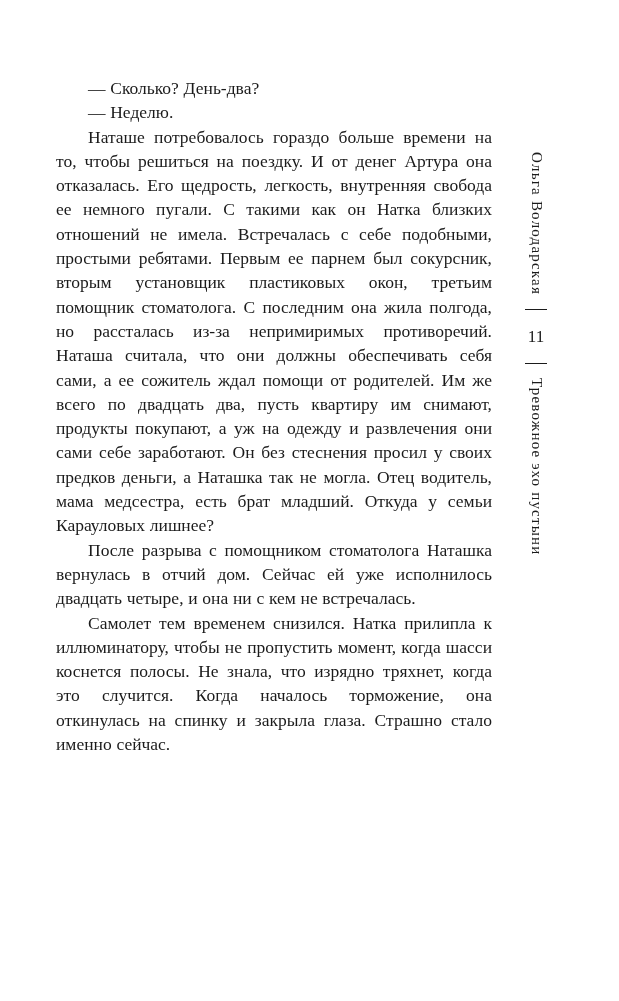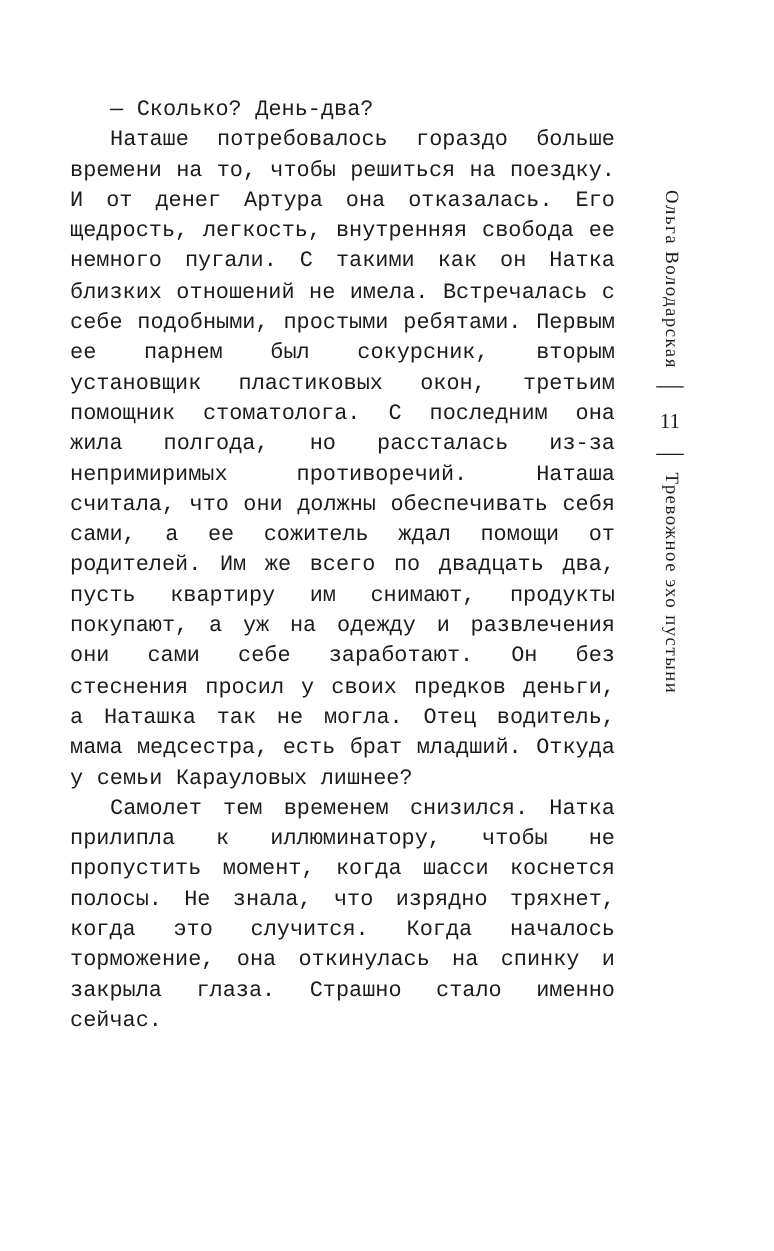--- a/index.html
+++ b/index.html
@@ -28,21 +28,20 @@
     font-size: 17.5px;
     line-height: 24.3px;
     text-align: justify;
     hyphens: auto;
     -webkit-hyphens: auto;
     word-spacing: 0.02em;
   }
   .text-block p {
     margin: 0;
     text-indent: 32px;
-    font-family: Liberation Mono, monospace;
   }
   .margin-column {
     position: absolute;
     left: 516px;
     top: 152px;
     width: 40px;
     display: flex;
     flex-direction: column;
     align-items: center;
     gap: 14px;
@@ -65,21 +64,23 @@
     padding: 4px 0;
   }
 </style>
 </head>
 <body>
 
 <div class="page">
 
   <div class="text-block" lang="ru">
     <p>— Сколько? День-два?</p>
+    <p>— Неделю.</p>
     <p>Наташе потребовалось гораздо больше времени на то, чтобы решиться на поездку. И от денег Артура она отказалась. Его щедрость, легкость, внутренняя свобода ее немного пугали. С такими как он Натка близких отношений не имела. Встречалась с себе подобными, простыми ребятами. Первым ее парнем был сокурсник, вторым установщик пластиковых окон, третьим помощник стоматолога. С последним она жила полгода, но рассталась из-за непримиримых противоречий. Наташа считала, что они должны обеспечивать себя сами, а ее сожитель ждал помощи от родителей. Им же всего по двадцать два, пусть квартиру им снимают, продукты покупают, а уж на одежду и развлечения они сами себе заработают. Он без стеснения просил у своих предков деньги, а Наташка так не могла. Отец водитель, мама медсестра, есть брат младший. Откуда у семьи Карауловых лишнее?</p>
+    <p>После разрыва с помощником стоматолога Наташка вернулась в отчий дом. Сейчас ей уже исполнилось двадцать четыре, и она ни с кем не встречалась.</p>
     <p>Самолет тем временем снизился. Натка прилипла к иллюминатору, чтобы не пропустить момент, когда шасси коснется полосы. Не знала, что изрядно тряхнет, когда это случится. Когда началось торможение, она откинулась на спинку и закрыла глаза. Страшно стало именно сейчас.</p>
   </div>
 
   <div class="margin-column">
     <div class="vert-text">Ольга Володарская</div>
     <div class="rule"></div>
     <div class="page-number">11</div>
     <div class="rule"></div>
     <div class="vert-text">Тревожное эхо пустыни</div>
   </div>

